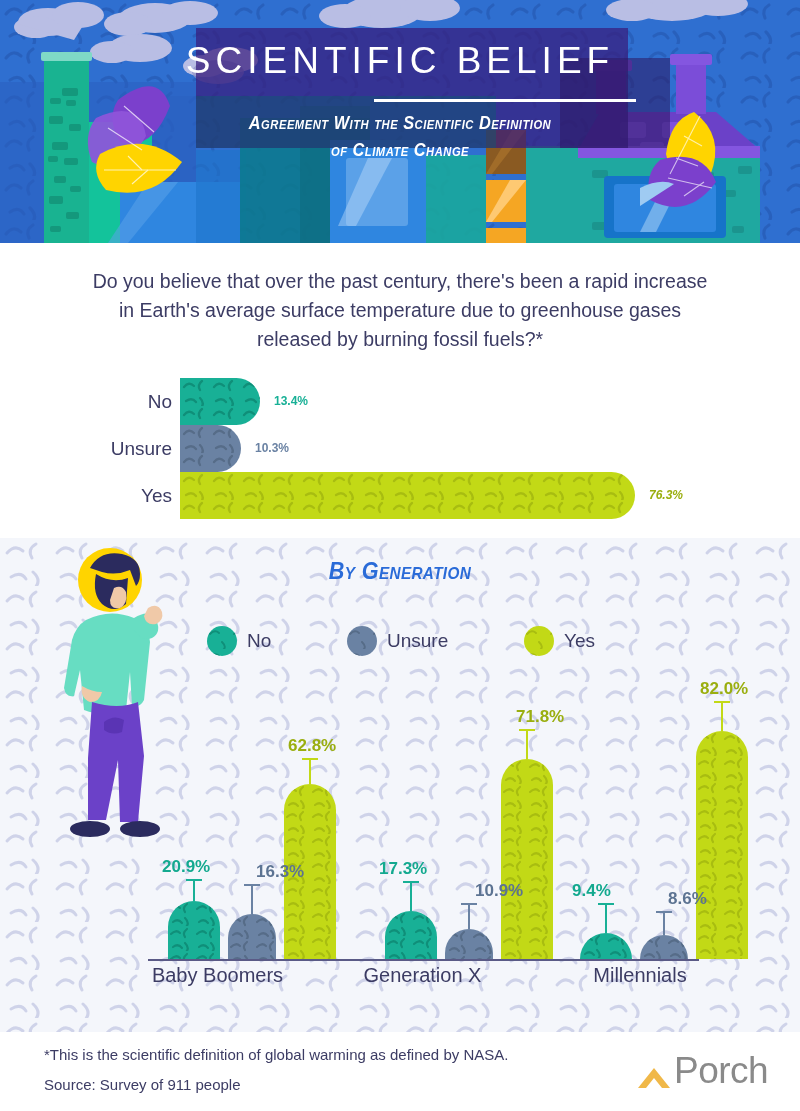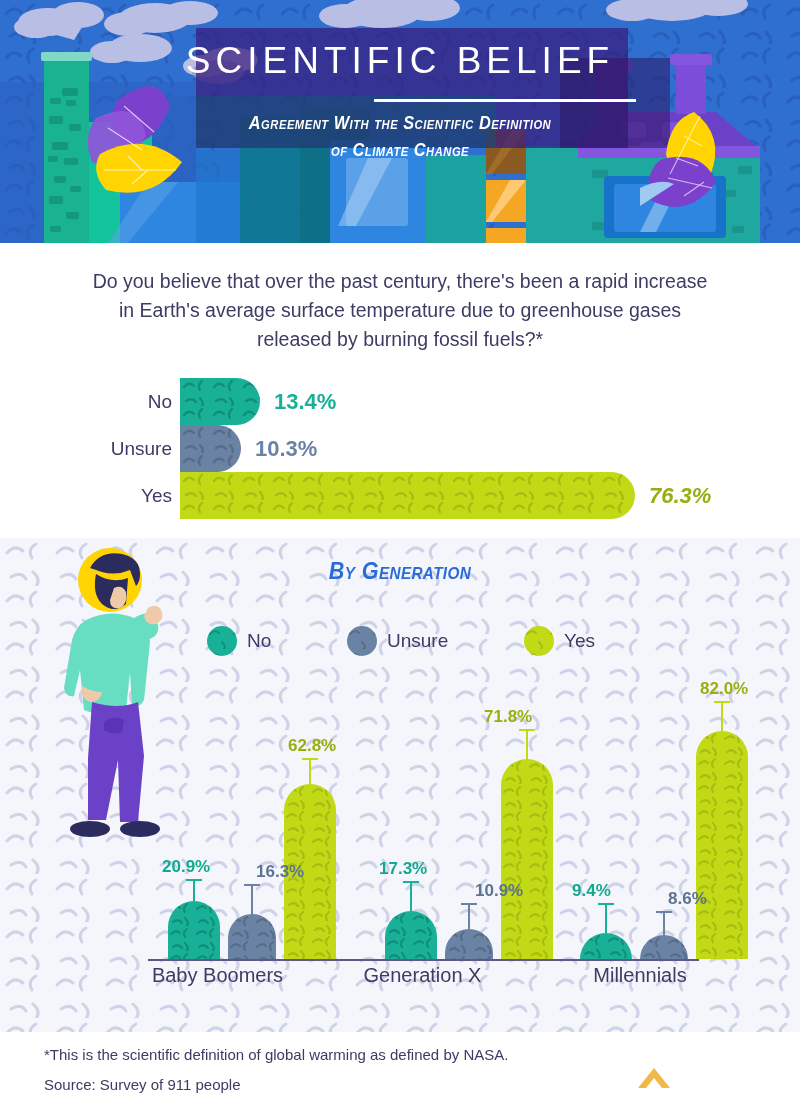--- a/index.html
+++ b/index.html
@@ -37,21 +37,21 @@
   .question { position:absolute; left:85px; top:24px; width:630px; text-align:center;
     color:#3c3c64; font-size:19.5px; line-height:1.48; }
 
   
   .hbar-wrap { position:absolute; left:0; top:135px; width:800px; height:150px; }
   .hrow { position:absolute; left:0; height:47px; width:800px; }
   .hlabel { position:absolute; left:60px; width:112px; text-align:right; color:#3c3c64;
     font-size:19px; line-height:47px; }
   .hbar { position:absolute; left:180px; height:47px;
     border-top-right-radius:24px; border-bottom-right-radius:24px; overflow:hidden; }
-  .hval { position:absolute; font-size:22px; font-weight:bold; line-height:47px; }
+  .hval { position:absolute; font-size:12px; font-weight:bold; line-height:47px; }
 
   
   .gensection { position:absolute; left:0; top:538px; width:800px; height:494px;
     background:#f4f6fb; overflow:hidden; }
   .squig-gen { position:absolute; left:0; top:0; width:800px; height:494px; opacity:.85; }
   .gen-title { position:absolute; left:0; top:19px; width:800px; text-align:center;
     color:#2a6bd8; font-size:24px; font-weight:bold; font-style:italic;
     font-variant:small-caps; font-stretch:condensed; letter-spacing:.4px;
     transform:scaleX(.9); z-index:5; }
 
@@ -522,21 +522,21 @@
       <div class="vval" id="v02" style="color: rgb(154, 174, 15); left: 288px; top: 78px;">62.8%</div>
 
       <div class="stem" id="s10" style="left: 410px; top: 223px; height: 30px; color: rgb(24, 176, 150);"></div>
         <div class="stem-cap" id="c10" style="left: 403px; top: 223px; color: rgb(24, 176, 150);"></div>
       <div class="vval" id="v10" style="color: rgb(19, 169, 143); left: 379px; top: 201px;">17.3%</div>
       <div class="stem" id="s11" style="left: 468px; top: 245px; height: 26px; color: rgb(106, 130, 163);"></div>
         <div class="stem-cap" id="c11" style="left: 461px; top: 245px; color: rgb(106, 130, 163);"></div>
       <div class="vval" id="v11" style="color: rgb(92, 115, 146); left: 475px; top: 223px;">10.9%</div>
       <div class="stem" id="s12" style="left: 526px; top: 71px; height: 30px; color: rgb(194, 217, 22);"></div>
         <div class="stem-cap" id="c12" style="left: 519px; top: 71px; color: rgb(194, 217, 22);"></div>
-      <div class="vval" id="v12" style="color: rgb(154, 174, 15); left: 484px; top: 49px;">71.8%</div>
+      <div class="vval" id="v12" style="color: rgb(154, 174, 15); left: 516px; top: 49px;">71.8%</div>
 
       <div class="stem" id="s20" style="left: 605px; top: 245px; height: 30px; color: rgb(24, 176, 150);"></div>
         <div class="stem-cap" id="c20" style="left: 598px; top: 245px; color: rgb(24, 176, 150);"></div>
       <div class="vval" id="v20" style="color: rgb(19, 169, 143); left: 572px; top: 223px;">9.4%</div>
       <div class="stem" id="s21" style="left: 663px; top: 253px; height: 24px; color: rgb(106, 130, 163);"></div>
         <div class="stem-cap" id="c21" style="left: 656px; top: 253px; color: rgb(106, 130, 163);"></div>
       <div class="vval" id="v21" style="color: rgb(92, 115, 146); left: 668px; top: 231px;">8.6%</div>
       <div class="stem" id="s22" style="left: 721px; top: 43px; height: 30px; color: rgb(194, 217, 22);"></div>
         <div class="stem-cap" id="c22" style="left: 714px; top: 43px; color: rgb(194, 217, 22);"></div>
       <div class="vval" id="v22" style="color: rgb(154, 174, 15); left: 700px; top: 21px;">82.0%</div>
@@ -547,15 +547,16 @@
     </div>
   </div>
 
   <div class="footer">
     <div class="fnote" style="top:14px;">*This is the scientific definition of global warming as defined by NASA.</div>
     <div class="fnote" style="top:44px;">Source: Survey of 911 people</div>
     <div class="logo">
       <svg width="36" height="30" style="position:absolute;left:0;top:8px;">
         <polygon points="2,26 18,6 34,26 26,26 18,16 10,26" fill="#f0b849"></polygon>
       </svg>
+      <span class="logo-txt">Porch</span>
     </div>
   </div>
 </div>
 
 </body></html>

